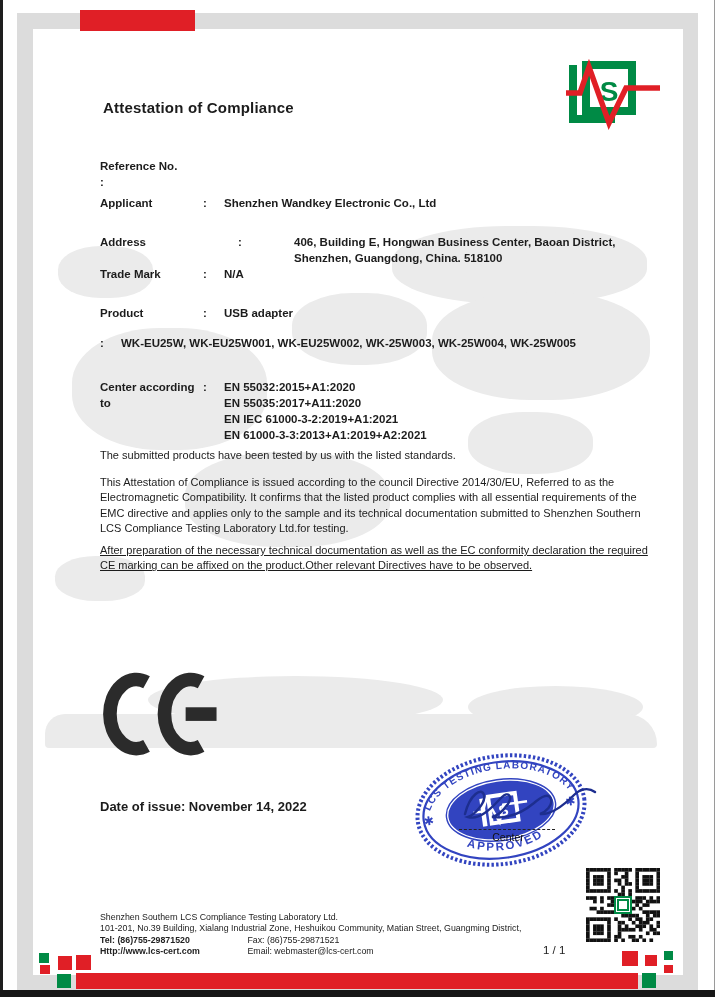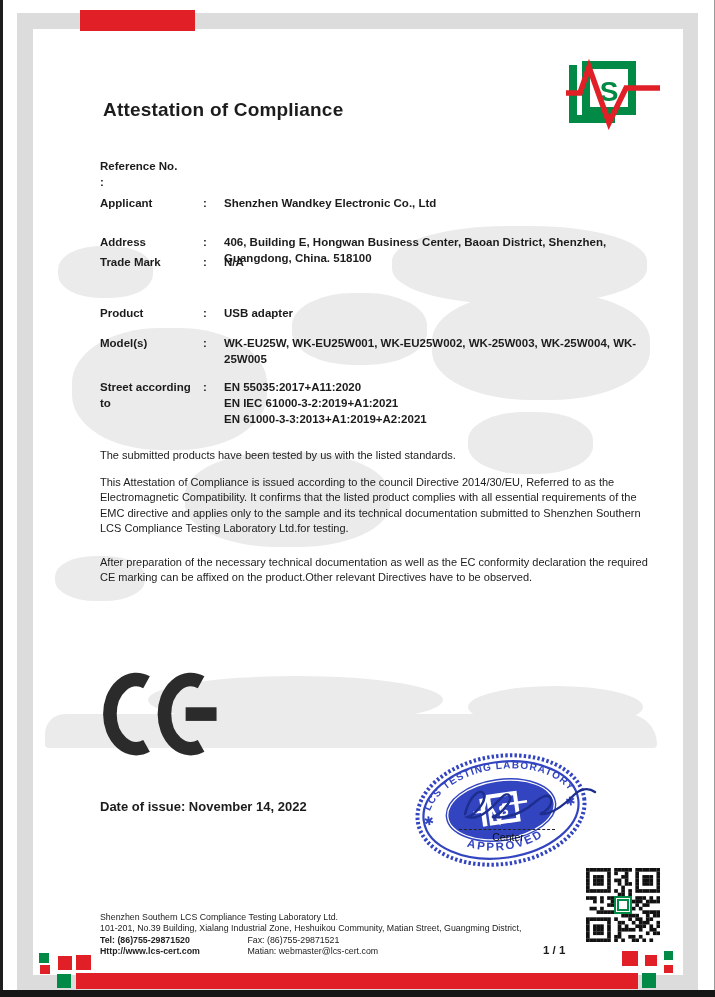--- a/index.html
+++ b/index.html
@@ -15,42 +15,42 @@
   .bar-top{left:17px;top:13px;width:681px;height:16px;}
   .strip-left{left:17px;top:13px;width:16px;height:977px;}
   .strip-right{left:683px;top:13px;width:15px;height:977px;}
   .strip-bottom{left:17px;top:975px;width:681px;height:15px;}
   .red{background:#e01f26;}
   .green{background:#008a45;}
   .red-top-seg{left:80px;top:10px;width:115px;height:21px;z-index:2;}
   
   .map{background:#ebebeb;z-index:0;border-radius:45%;}
   
-  .title{left:103px;top:99px;font-size:19px;font-weight:700;letter-spacing:.2px;z-index:2;}
+  .title{left:103px;top:99px;font-size:15px;font-weight:700;letter-spacing:.2px;z-index:2;}
   
   .row{left:100px;width:545px;display:flex;font-size:11.5px;line-height:16px;font-weight:700;z-index:2;}
   .row .lbl{width:103px;flex:none;}
   .row .sep{width:21px;flex:none;}
   .row .val{flex:1;}
   
   .para{left:100px;width:552px;font-size:11px;line-height:15.3px;z-index:2;}
   .date-line{left:100px;top:799px;font-size:13px;font-weight:700;z-index:2;}
   
   .stamp-wrap{left:410px;top:750px;width:182px;height:120px;transform:rotate(-8deg);z-index:3;}
   .sig-wrap{left:455px;top:781px;width:148px;height:48px;z-index:4;}
   .dash-line{left:459px;top:829px;width:96px;border-top:1.6px dashed #222;z-index:4;}
   .manager{left:472px;top:831px;width:72px;text-align:center;font-size:10.5px;color:#111;z-index:4;}
   
   .qr{left:586px;top:868px;width:74px;height:74px;z-index:3;}
   .qr-center{left:614px;top:896px;width:18px;height:18px;background:#fff;border:2px solid #008a45;box-sizing:border-box;z-index:4;display:flex;align-items:center;justify-content:center;}
   .qr-center i{display:block;width:8px;height:8px;border:2px solid #008a45;}
   
   .footer{left:100px;top:912px;font-size:8.8px;line-height:11.4px;color:#222;white-space:nowrap;z-index:2;}
   .footer .col{display:inline-block;width:145px;font-weight:bold;}
-  .page-num{left:543px;top:944px;font-size:11.5px;font-weight:700;z-index:2;}
+  .page-num{left:543px;top:944px;font-size:11.5px;font-weight:400;z-index:2;}
   
   .sq{z-index:3;}
   .footer-redbar{left:76px;top:973px;width:562px;height:16px;z-index:2;}
 </style>
 </head>
 <body>
 
 <div class="abs edge-left"></div>
 <div class="abs edge-right"></div>
 <div class="abs edge-bottom"></div>
@@ -88,54 +88,54 @@
 <div>
   <div class="abs row" style="top:158px;flex-direction:column;">
     <span class="lbl">Reference No.</span>
     <span class="sep">:</span>
   </div>
   <div class="abs row" style="top:195px;">
     <span class="lbl">Applicant</span>
     <span class="sep">:</span>
     <span class="val">Shenzhen Wandkey Electronic Co., Ltd</span>
   </div>
-  <div class="abs row" style="top:234px;">
+  <div class="abs row" style="top:234px;gap:35px;">
     <span class="lbl">Address</span>
     <span class="sep">:</span>
     <span class="val">406, Building E, Hongwan Business Center, Baoan District, Shenzhen, Guangdong, China. 518100</span>
   </div>
-  <div class="abs row" style="top:254px;">
+  <div class="abs row" style="top:266px;">
     <span class="lbl">Trade Mark</span>
     <span class="sep">:</span>
     <span class="val">N/A</span>
   </div>
   <div class="abs row" style="top:305px;">
     <span class="lbl">Product</span>
     <span class="sep">:</span>
     <span class="val">USB adapter</span>
   </div>
   <div class="abs row" style="top:335px;">
-    <span class="lbl">Model(s)</span>
     <span class="sep">:</span>
     <span class="val">WK-EU25W, WK-EU25W001, WK-EU25W002, WK-25W003, WK-25W004, WK-25W005</span>
   </div>
   <div class="abs row" style="top:379px;">
-    <span class="lbl">Street according to</span>
+    <span class="lbl">Center according to</span>
     <span class="sep">:</span>
     <span class="val">
+      <div>EN 55032:2015+A1:2020</div>
       <div>EN 55035:2017+A11:2020</div>
       <div>EN IEC 61000-3-2:2019+A1:2021</div>
       <div>EN 61000-3-3:2013+A1:2019+A2:2021</div>
     </span>
   </div>
 </div>
 
 <div class="abs para" style="top:448px;">The submitted products have been tested by us with the listed standards.</div>
 <div class="abs para" style="top:475px;">This Attestation of Compliance is issued according to the council Directive 2014/30/EU, Referred to as the Electromagnetic Compatibility. It confirms that the listed product complies with all essential requirements of the EMC directive and applies only to the sample and its technical documentation submitted to Shenzhen Southern LCS Compliance Testing Laboratory Ltd.for testing.</div>
-<div class="abs para" style="top:555px;">After preparation of the necessary technical documentation as well as the EC conformity declaration the required CE marking can be affixed on the product.Other relevant Directives have to be observed.</div>
+<div class="abs para" style="top:543px;text-decoration:underline;">After preparation of the necessary technical documentation as well as the EC conformity declaration the required CE marking can be affixed on the product.Other relevant Directives have to be observed.</div>
 
 <svg class="abs" style="left:102px;top:672px;z-index:2;" width="120" height="86" viewBox="0 0 132 90">
   <g fill="none" stroke="#2b2b2b" stroke-width="15">
     <path d="M49,9 A29,38 0 1 0 49,79"></path>
     <path d="M109,9 A29,38 0 1 0 109,79"></path>
     <path d="M92,44 H126"></path>
   </g>
 </svg>
 
 <div class="abs date-line">Date of issue: November 14, 2022</div>
@@ -404,21 +404,21 @@
 
 <div class="abs footer">
   <div>Shenzhen Southern LCS Compliance Testing Laboratory Ltd.</div>
   <div>101-201, No.39 Building, Xialang Industrial Zone, Heshuikou Community, Matian Street, Guangming District,</div>
   <div>
     <span class="col">Tel: (86)755-29871520</span>
     <span>Fax: (86)755-29871521</span>
   </div>
   <div>
     <span class="col">Http://www.lcs-cert.com</span>
-    <span>Matian: webmaster@lcs-cert.com</span>
+    <span>Email: webmaster@lcs-cert.com</span>
   </div>
 </div>
 <div class="abs page-num">1 / 1</div>
 
 <div>
   <div class="abs sq green" style="left:39px;top:953px;width:10px;height:10px;"></div>
   <div class="abs sq red" style="left:40px;top:965px;width:10px;height:9px;"></div>
   <div class="abs sq red" style="left:58px;top:956px;width:14px;height:14px;"></div>
   <div class="abs sq red" style="left:76px;top:955px;width:15px;height:15px;"></div>
   <div class="abs sq green" style="left:57px;top:974px;width:14px;height:14px;"></div>

